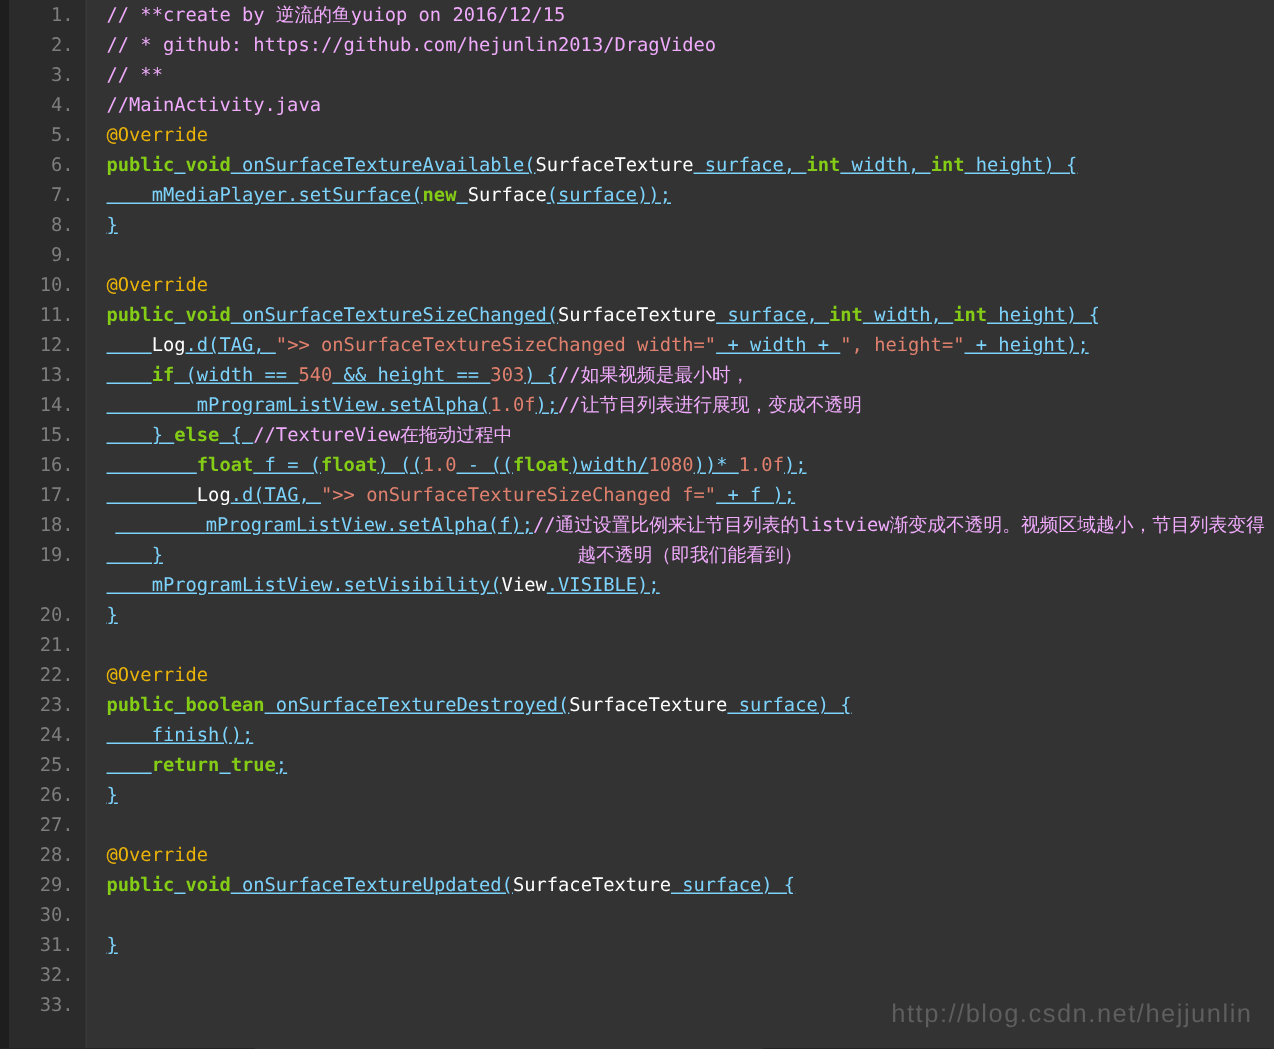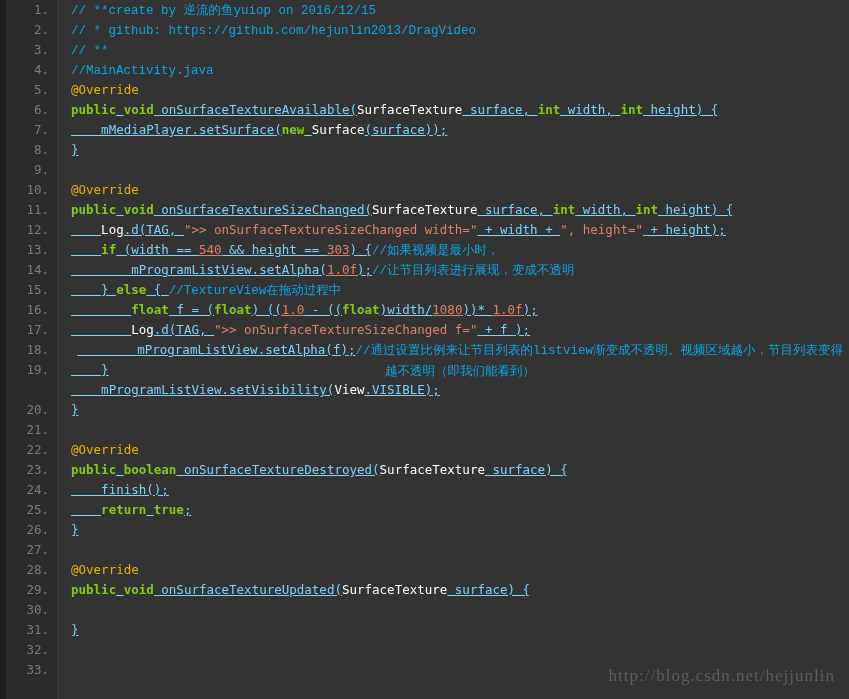--- a/index.html
+++ b/index.html
@@ -56,33 +56,33 @@
   }
   .code-line {
     height: 20px;
     line-height: 20px;
     white-space: pre;
     color: #e6e6e6;
   }
   .code-line.wrapped { white-space: pre-wrap; text-align: center; }
 
   
-  .t-comment  { color: #0ea5e9; font-family: Liberation Mono, monospace; }
+  .t-comment  { color: #f0abfc; }
   .t-keyword  { color: #84cc16; font-weight: bold; }
   .t-type     { color: #ffffff; }
   .t-string   { color: #e0806e; }
-  .t-number   { color: #e0806e; text-decoration: underline; }
+  .t-number   { color: #e0806e; }
   .t-anno     { color: #eab308; }
   .t-plain    { color: #7dd3fc; text-decoration: underline; }
 
   .watermark {
     position: absolute;
     right: 14px;
     bottom: 13px;
-    font-family: Liberation Serif, serif;
+    font-family: Liberation Sans, sans-serif;
     font-size: 17px;
     letter-spacing: 1px;
     color: #5e5e5e;
     z-index: 5;
     user-select: none;
     margin-left: 33px;
   }
 </style>
 </head>
 <body>

